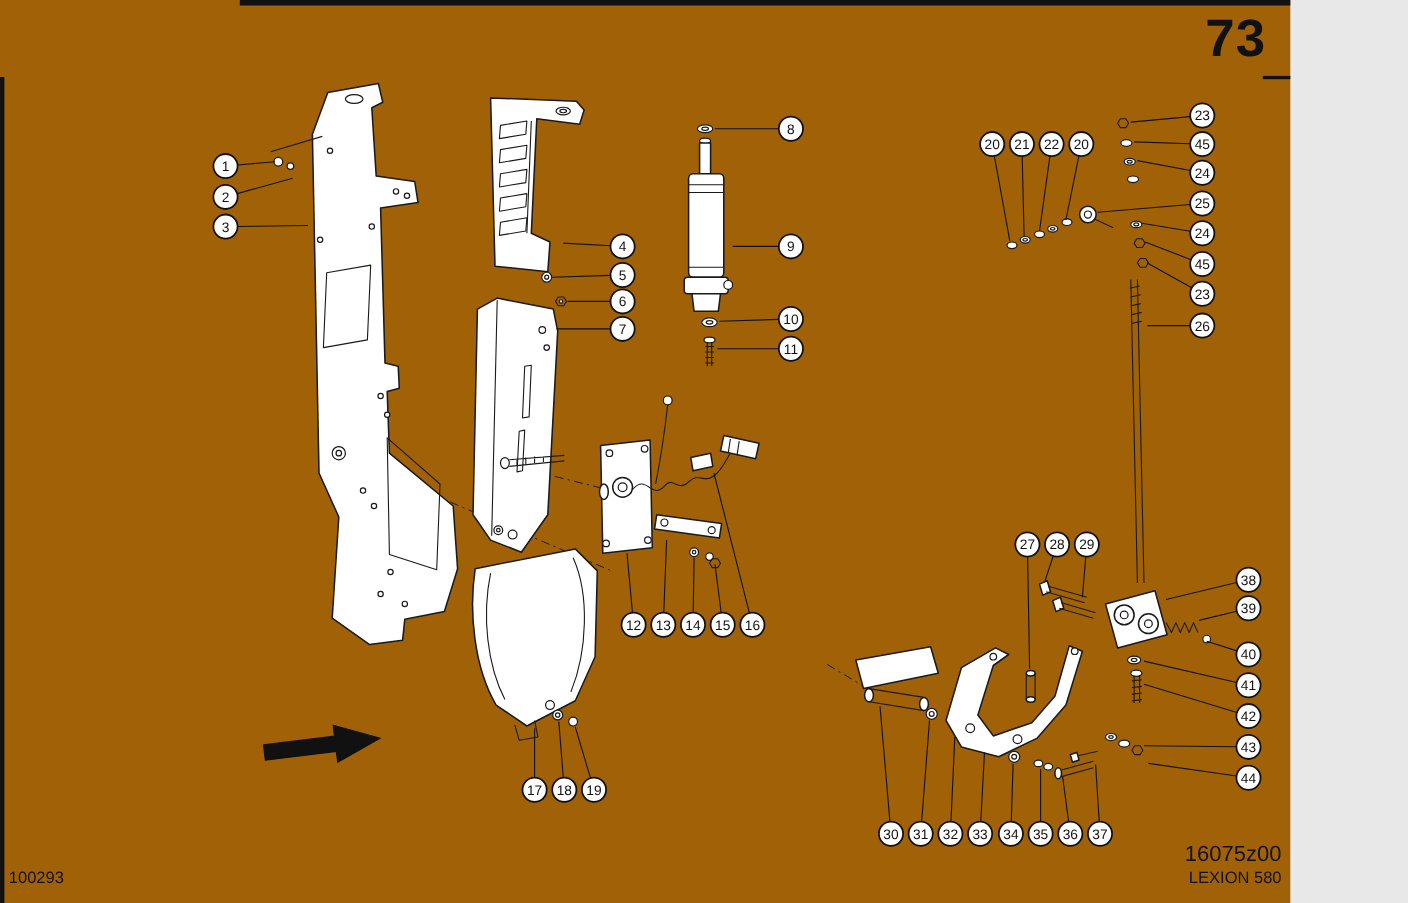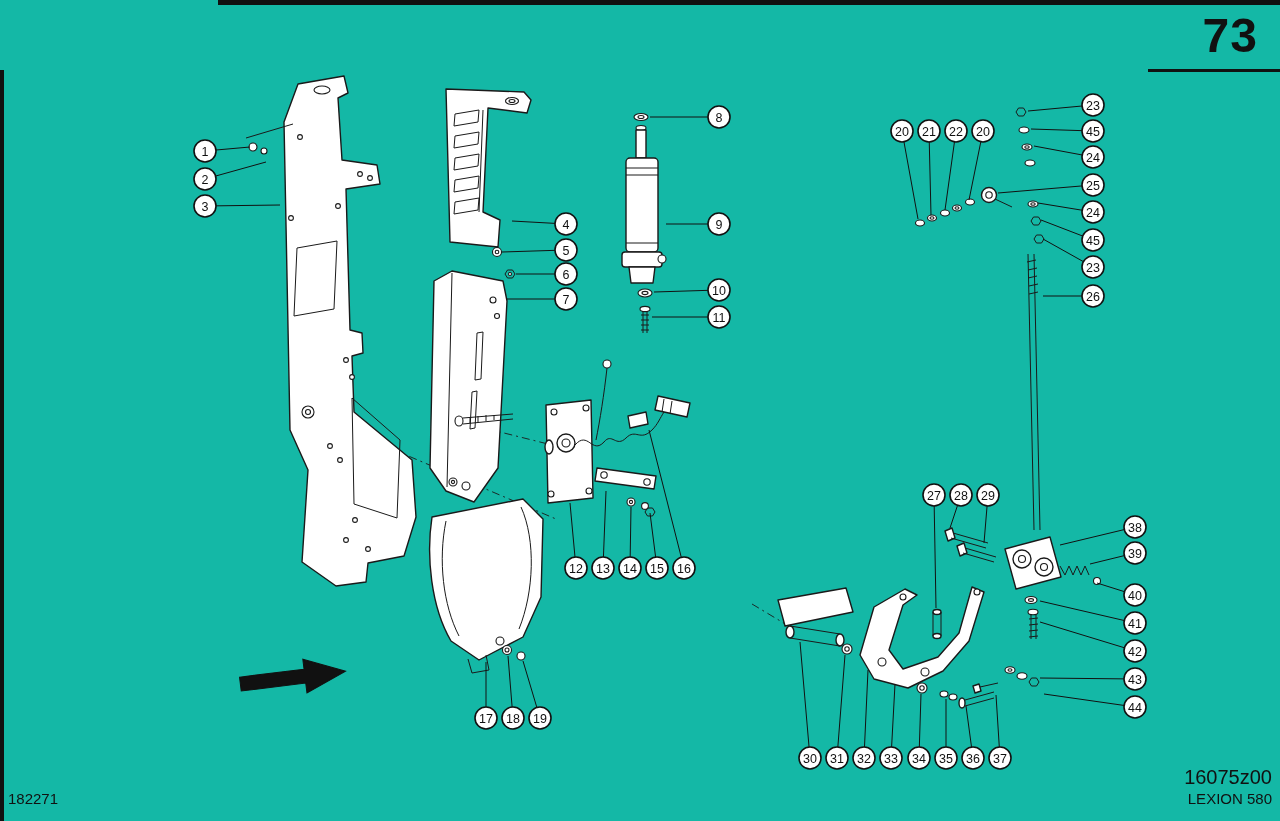--- a/index.html
+++ b/index.html
@@ -1,17 +1,17 @@
 <!DOCTYPE html>
 <html><head>
 <meta charset="utf-8">
 <style>
   html,body{margin:0;padding:0;background:#e8e8e8;}
   .page{
-    position:relative;width:1280px;height:821px;background:#14b8a6;
+    position:relative;width:1173px;height:821px;background:#a16207;
     overflow:hidden;font-family:"Liberation Sans",sans-serif;color:#111;
   }
   .frame{position:absolute;background:#111;}
   .frame-top{left:218px;top:0;width:1062px;height:5px;}
   .frame-left{left:0;top:70px;width:4px;height:751px;}
   .frame-under-pagenum{left:1148px;top:69px;width:132px;height:3px;}
   .page-number{
     position:absolute;top:8px;right:22px;font-size:48px;font-weight:700;
     letter-spacing:1px;color:#111;
   }
@@ -31,21 +31,21 @@
 </head>
 <body>
 
 <div class="page">
 
   <div class="frame frame-top"></div>
   <div class="frame frame-left"></div>
   <div class="frame frame-under-pagenum"></div>
 
   <div class="page-number">73</div>
-  <div class="doc-number">182271</div>
+  <div class="doc-number">100293</div>
   <div class="figure-code">16075z00</div>
   <div class="model-name">LEXION 580</div>
 
   <svg class="diagram" viewBox="0 0 1280 821">
 
     <g>
       <path class="dash" d="M310 414 L556 519"></path>
       <path class="dash" d="M452 420 L548 444"></path>
       <path class="dash" d="M432 547 L540 527"></path>
       <path class="dash" d="M752 604 L792 628"></path>

